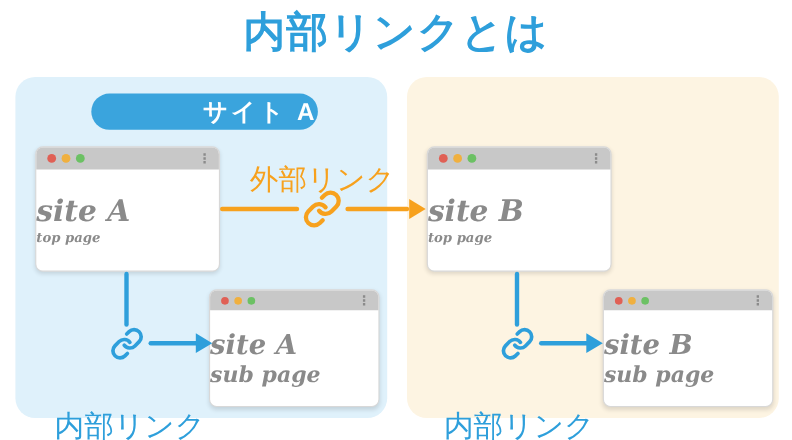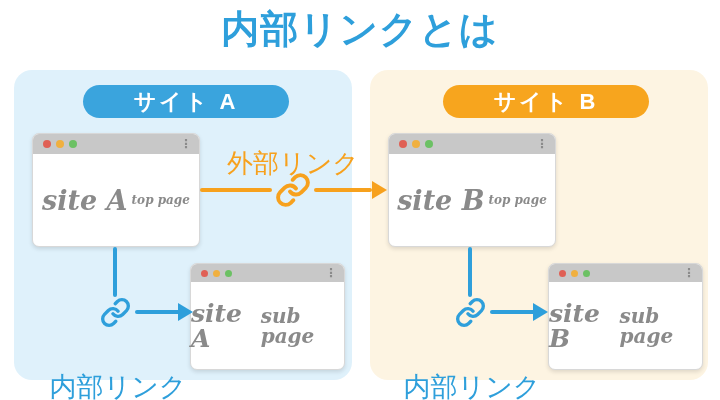--- a/index.html
+++ b/index.html
@@ -13,21 +13,21 @@
     font-size:38px;font-weight:bold;letter-spacing:1px;color:var(--title-blue);
   }
   
   .panel{position:absolute;top:70px;width:338px;height:310px;border-radius:18px;}
   .panel-a{left:14px;background:var(--panel-a-bg);}
   .panel-b{left:370px;background:var(--panel-b-bg);}
   
   .badge{
     position:absolute;top:85px;width:206px;height:33px;border-radius:17px;
     color:#ffffff;font-size:22px;font-weight:bold;letter-spacing:3px;
-    text-align:center;line-height:33px;
+    text-align:right;line-height:33px;
   }
   .badge-a{left:83px;background:var(--badge-a-bg);}
   .badge-b{left:443px;background:var(--badge-b-bg);}
   
   .window{
     position:absolute;background:#ffffff;border:1px solid #d8d8d8;border-radius:7px;
     box-shadow:0 2px 4px rgba(0,0,0,0.12);box-sizing:border-box;
     display:flex;flex-direction:column;
   }
   .titlebar{
@@ -39,21 +39,21 @@
   .dot{width:8px;height:8px;border-radius:50%;display:inline-block;}
   .titlebar.small .dot{width:7px;height:7px;}
   .dot-red{background:#e06055;}
   .dot-yellow{background:#f0b03f;}
   .dot-green{background:#6cc164;}
   .kebab{
     position:absolute;right:7px;top:50%;transform:translateY(-50%);
     color:#8b8b8b;font-size:12px;line-height:1;font-weight:bold;
   }
   .win-body{
-    flex:1;display:flex;flex-direction:row;align-items:center;justify-content:center;
+    flex:1;display:flex;flex-direction:column;align-items:flex-start;justify-content:center;
     gap:4px;color:var(--window-text);
     font-family:"DejaVu Serif","Liberation Serif",serif;font-style:italic;
   }
   .site-name{font-size:27px;font-weight:bold;line-height:1;}
   .page-name{font-size:12px;font-weight:bold;line-height:1;}
   .window.sub .site-name{font-size:25px;}
   .window.sub .page-name{font-size:20px;}
   .win-a-top{left:32px;top:133px;width:168px;height:114px;}
   .win-b-top{left:388px;top:133px;width:168px;height:114px;}
   .win-a-sub{left:190px;top:263px;width:155px;height:107px;}
@@ -88,21 +88,20 @@
 <body>
 
 <div class="canvas">
 
   <h1 class="title">内部リンクとは</h1>
 
   <section class="panel panel-a"></section>
   <section class="panel panel-b"></section>
 
   <div class="badge badge-a">サイト A</div>
-  <div class="badge badge-b">サイト B</div>
 
   <div class="window win-a-top">
     <div class="titlebar big">
       <span class="dot dot-red"></span>
       <span class="dot dot-yellow"></span>
       <span class="dot dot-green"></span>
       <span class="kebab">⋮</span>
     </div>
     <div class="win-body">
       <div class="site-name">site A</div>

